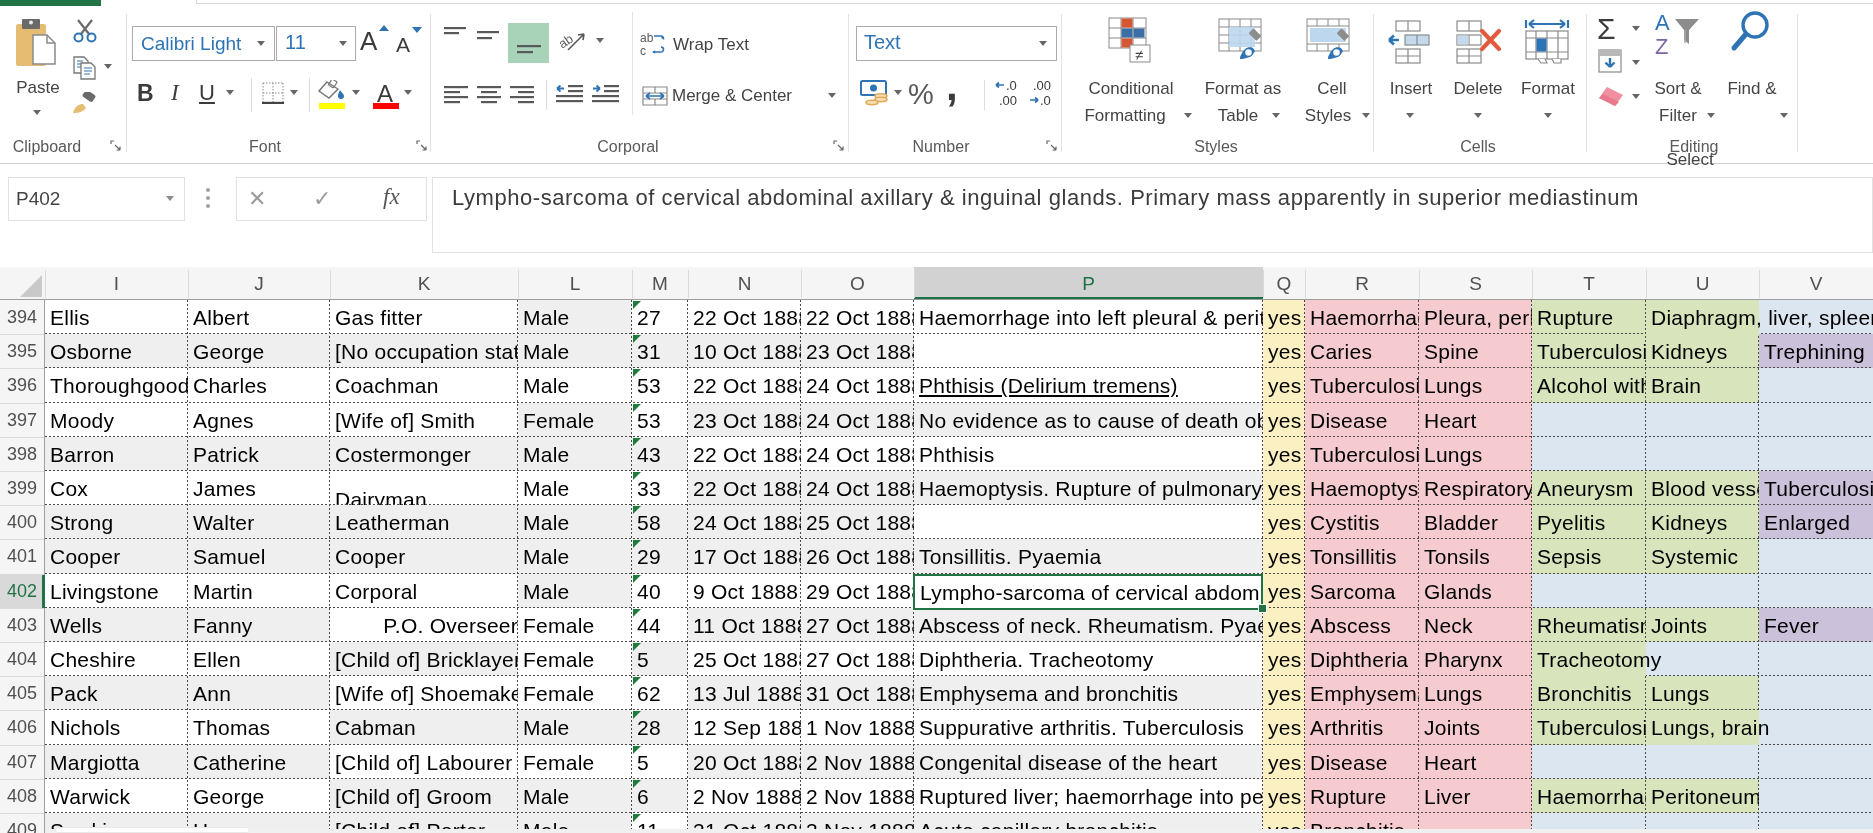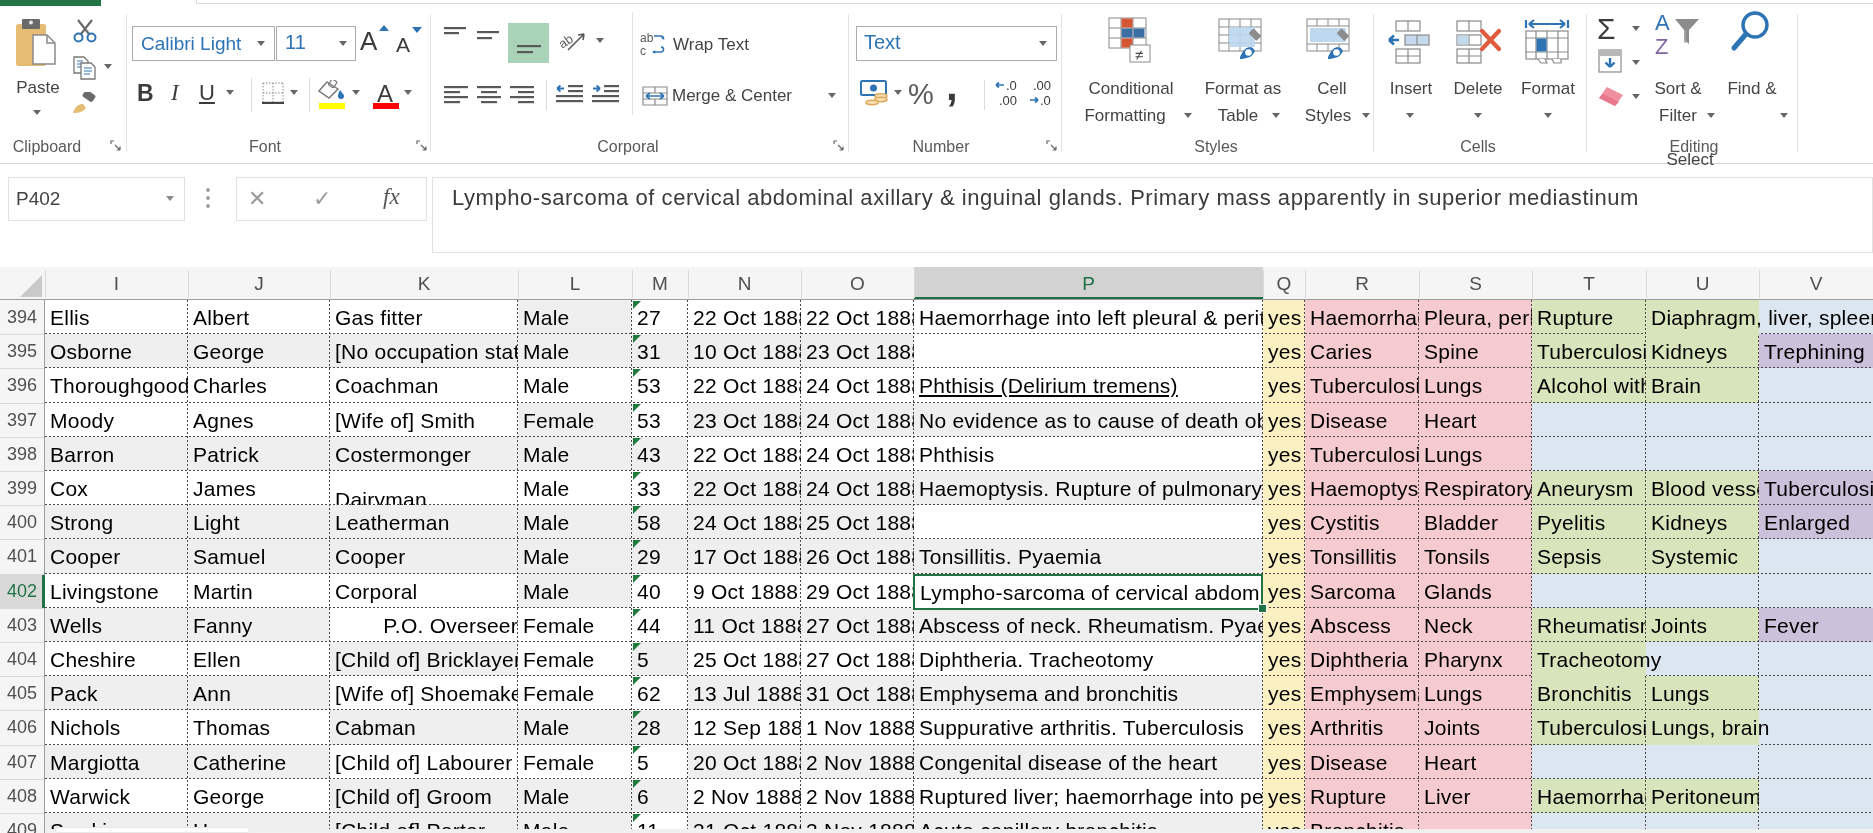--- a/index.html
+++ b/index.html
@@ -475,21 +475,21 @@
 <div class="cell" style="left:801px;top:471.0px;width:113px;height:34.2px;background:#efefef;">24 Oct 1888</div>
 <div class="cell" style="left:914px;top:471.0px;width:349px;height:34.2px;background:#efefef;">Haemoptysis. Rupture of pulmonary artery</div>
 <div class="cell" style="left:1263px;top:471.0px;width:42px;height:34.2px;background:#faf0c2;">yes</div>
 <div class="cell" style="left:1305px;top:471.0px;width:114px;height:34.2px;background:#f6cbd0;">Haemoptysis</div>
 <div class="cell" style="left:1419px;top:471.0px;width:113px;height:34.2px;background:#f6cbd0;">Respiratory</div>
 <div class="cell" style="left:1532px;top:471.0px;width:114px;height:34.2px;background:#d7e4bc;">Aneurysm</div>
 <div class="cell" style="left:1646px;top:471.0px;width:113px;height:34.2px;background:#d7e4bc;">Blood vessels</div>
 <div class="cell" style="left:1759px;top:471.0px;width:114px;height:34.2px;background:#ccc1da;">Tuberculosis</div>
 <div class="abs" style="left:633px;top:472.0px;width:0px;height:0px;border-top:8px solid #1e7b3c;border-right:8px solid transparent;"></div>
 <div class="cell" style="left:45px;top:505.20000000000005px;width:143px;height:34.2px;background:#efefef;">Strong</div>
-<div class="cell" style="left:188px;top:505.20000000000005px;width:142px;height:34.2px;background:#efefef;">Light</div>
+<div class="cell" style="left:188px;top:505.20000000000005px;width:142px;height:34.2px;background:#efefef;">Walter</div>
 <div class="cell" style="left:330px;top:505.20000000000005px;width:188px;height:34.2px;background:#efefef;">Leatherman</div>
 <div class="cell" style="left:518px;top:505.20000000000005px;width:114px;height:34.2px;background:#efefef;">Male</div>
 <div class="cell" style="left:632px;top:505.20000000000005px;width:56px;height:34.2px;background:#efefef;">58</div>
 <div class="cell" style="left:688px;top:505.20000000000005px;width:113px;height:34.2px;background:#efefef;">24 Oct 1888</div>
 <div class="cell" style="left:801px;top:505.20000000000005px;width:113px;height:34.2px;background:#efefef;">25 Oct 1888</div>
 <div class="cell" style="left:1263px;top:505.20000000000005px;width:42px;height:34.2px;background:#faf0c2;">yes</div>
 <div class="cell" style="left:1305px;top:505.20000000000005px;width:114px;height:34.2px;background:#f6cbd0;">Cystitis</div>
 <div class="cell" style="left:1419px;top:505.20000000000005px;width:113px;height:34.2px;background:#f6cbd0;">Bladder</div>
 <div class="cell" style="left:1532px;top:505.20000000000005px;width:114px;height:34.2px;background:#d7e4bc;">Pyelitis</div>
 <div class="cell" style="left:1646px;top:505.20000000000005px;width:113px;height:34.2px;background:#d7e4bc;">Kidneys</div>

